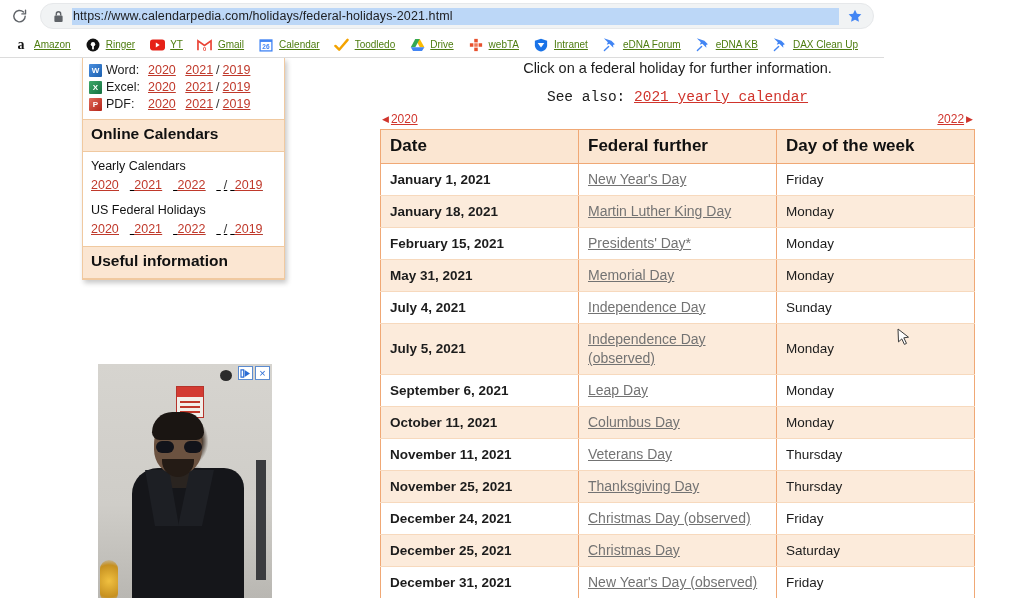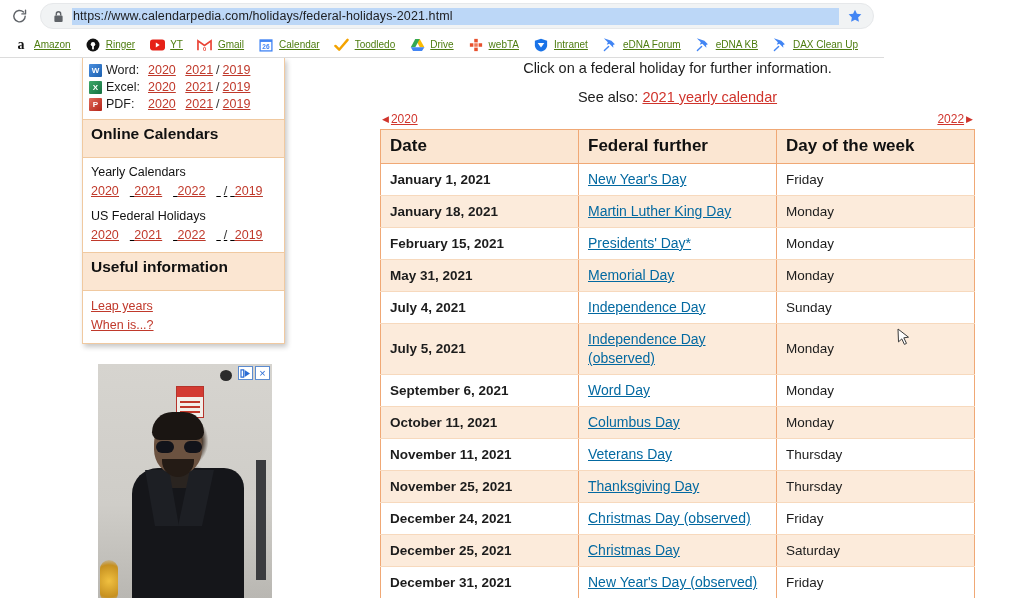--- a/index.html
+++ b/index.html
@@ -157,21 +157,21 @@
   }
   .sep { color: #333; padding: 0 3px; font-size: 12.5px; }
 
   .sb-head {
     background: #fbe6d2;
     border-top: 1px solid #f0c9a0;
     border-bottom: 1px solid #f0c9a0;
     font-size: 15.5px;
     font-weight: bold;
     color: #111;
-    padding: 4px 8px 14px 8px;
+    padding: 4px 8px 8px 8px;
     line-height: 19px;
   }
   .sb-body {
     padding: 6px 8px 8px 8px;
     background: #fff;
   }
   .sb-sub {
     font-size: 12.5px;
     font-weight: normal;
     color: #111;
@@ -317,21 +317,21 @@
     top: 0;
     width: 595px;
   }
   .intro-line {
     text-align: center;
     font-size: 14.5px;
     color: #1c1c1c;
     line-height: 21px;
     margin: 0 0 0 0;
   }
-  .intro-line.second { margin-top: 8px; }
+  .intro-line.second { margin-top: 8px; font-family: Liberation Mono, monospace; }
   .intro-line a {
     color: #d0342c;
     text-decoration: underline;
     cursor: pointer;
   }
   .yearnav {
     display: flex;
     justify-content: space-between;
     align-items: center;
     font-size: 12px;
@@ -377,21 +377,21 @@
     line-height: 18px;
   }
   table#holidays td:last-child { border-right: none; }
   table#holidays tbody tr:nth-child(even) td { background: #fcebdb; }
   table#holidays tbody tr:nth-child(odd) td { background: #ffffff; }
   table#holidays tbody tr:last-child td { border-bottom: none; }
   td.c-date { font-weight: bold; width: 175px; }
   td.c-holiday { width: 240px; }
   td.c-day { width: 180px; }
   td.c-holiday a {
-    color: #0369a1;
+    color: #737373;
     text-decoration: underline;
     cursor: pointer;
     font-size: 14px;
   }
 
   
   #mouse-cursor {
     position: absolute;
     left: 897px;
     top: 270px;
@@ -617,24 +617,20 @@
         <a class="ylink">2020</a>
         <a class="ylink">2021</a>
         <a class="ylink">2022</a>
         <span class="sep">/</span>
         <a class="ylink last">2019</a>
       </div>
     </div>
 
     <div class="sb-head">Useful information</div>
 
-    <div class="sb-body sb-info">
-      <a>Leap years</a>
-      <a>When is...?</a>
-    </div>
 
   </div>
 
   <div id="ad-box">
     <div id="ad-photo">
       <div class="ad-knob"></div>
       <div class="ad-sign"></div>
       <div class="ad-rail"></div>
       <div class="ad-coat"></div>
       <div class="ad-neck"></div>
@@ -711,21 +707,21 @@
             <td class="c-holiday"><a>Independence Day</a></td>
             <td class="c-day">Sunday</td>
           </tr>
           <tr>
             <td class="c-date">July 5, 2021</td>
             <td class="c-holiday"><a>Independence Day (observed)</a></td>
             <td class="c-day">Monday</td>
           </tr>
           <tr>
             <td class="c-date">September 6, 2021</td>
-            <td class="c-holiday"><a>Word Day</a></td>
+            <td class="c-holiday"><a>Leap Day</a></td>
             <td class="c-day">Monday</td>
           </tr>
           <tr>
             <td class="c-date">October 11, 2021</td>
             <td class="c-holiday"><a>Columbus Day</a></td>
             <td class="c-day">Monday</td>
           </tr>
           <tr>
             <td class="c-date">November 11, 2021</td>
             <td class="c-holiday"><a>Veterans Day</a></td>

